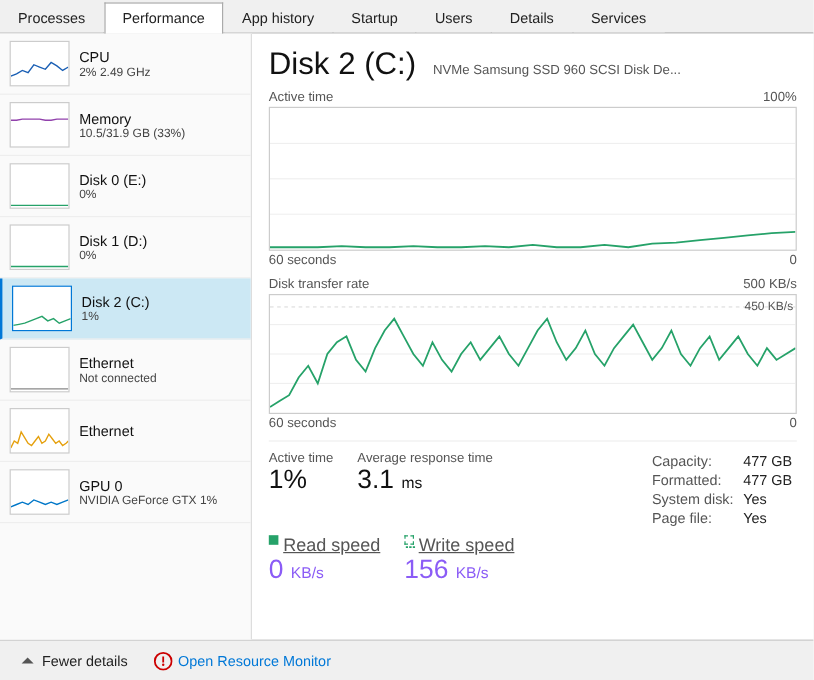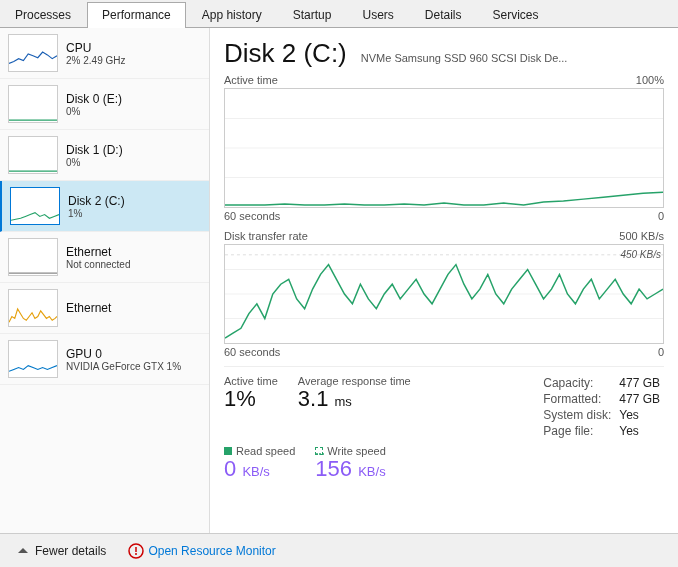--- a/index.html
+++ b/index.html
@@ -43,21 +43,21 @@
     .stat-unit { font-size: 13px; font-weight: 300; }
 
     .stats-right { margin-left: auto; font-size: 12px; }
     .stats-right table { border-collapse: collapse; }
     .stats-right td { padding: 1px 4px; }
     .stats-right td:first-child { color: #555; }
     .stats-right td:last-child { font-weight: 500; }
 
     .speed-row { display: flex; gap: 20px; margin-top: 6px; }
     .speed-block { }
-    .speed-label-row { display: flex; align-items: center; gap: 4px; font-size: 11px; color: #555; }
+    .speed-label-row { display: flex; align-items: flex-start; gap: 4px; font-size: 15px; color: #555; text-decoration: underline; }
     .speed-dot { width: 8px; height: 8px; display: inline-block; }
     .speed-value { font-size: 22px; font-weight: 400; color: #8b5cf6; line-height: 1.1; }
     .speed-unit { font-size: 13px; }
 
     
     .bottom-bar { height: 34px; display: flex; align-items: center; padding: 0 10px; background: #f0f0f0; border-top: 1px solid #ccc; gap: 16px; }
     .bottom-btn { display: flex; align-items: center; gap: 5px; cursor: pointer; font-size: 12px; padding: 3px 6px; }
     .monitor-link { color: #0078d7; text-decoration: none; font-size: 12px; display: flex; align-items: center; gap: 4px; cursor: pointer; }
 
     
@@ -85,20 +85,31 @@
         <svg class="mini-svg" viewBox="0 0 50 38" preserveAspectRatio="none">
           <polyline points="0,30 5,28 10,25 15,27 20,20 25,22 30,24 35,18 40,21 45,25 50,22" fill="none" stroke="#1a5fb4" stroke-width="1.2"></polyline>
         </svg>
       </div>
       <div class="sidebar-info">
         <div class="sidebar-label">CPU</div>
         <div class="sidebar-value">2% 2.49 GHz</div>
       </div>
     </div>
 
+    <div class="sidebar-item">
+      <div class="sidebar-chart">
+        <svg class="mini-svg" viewBox="0 0 50 38" preserveAspectRatio="none">
+          <polyline points="0,15 5,15 10,14 15,14 20,14 25,14 30,15 35,15 40,14 45,14 50,14" fill="none" stroke="#9141ac" stroke-width="1.2"></polyline>
+        </svg>
+      </div>
+      <div class="sidebar-info">
+        <div class="sidebar-label">Memory</div>
+        <div class="sidebar-value">10.5/31.9 GB (33%)</div>
+      </div>
+    </div>
 
     <div class="sidebar-item">
       <div class="sidebar-chart">
         <svg class="mini-svg" viewBox="0 0 50 38" preserveAspectRatio="none">
           <polyline points="0,36 5,36 10,36 15,36 20,36 25,36 30,36 35,36 40,36 45,36 50,36" fill="none" stroke="#26a269" stroke-width="1.2"></polyline>
         </svg>
       </div>
       <div class="sidebar-info">
         <div class="sidebar-label">Disk 0 (E:)</div>
         <div class="sidebar-value">0%</div>
@@ -193,21 +204,21 @@
         <span>60 seconds</span>
         <span>0</span>
       </div>
     </div>
 
     <div class="chart-section">
       <div class="chart-label-row">
         <span>Disk transfer rate</span>
         <span>500 KB/s</span>
       </div>
-      <div class="chart-box" style="height:100px;font-style:italic;">
+      <div class="chart-box" style="height:100px;">
         <svg viewBox="0 0 440 100" preserveAspectRatio="none" width="100%" height="100%">
 
           <line x1="0" y1="25" x2="440" y2="25" stroke="#e0e0e0" stroke-width="0.5"></line>
           <line x1="0" y1="50" x2="440" y2="50" stroke="#e0e0e0" stroke-width="0.5"></line>
           <line x1="0" y1="75" x2="440" y2="75" stroke="#e0e0e0" stroke-width="0.5"></line>
 
           <line x1="0" y1="10" x2="440" y2="10" stroke="#bbb" stroke-width="0.5" stroke-dasharray="3,3"></line>
 
           <polyline points="0,95 8,90 16,85 24,70 32,60 40,75 48,50 56,40 64,35 72,55 80,65 88,45 96,30 104,20 112,35 120,50 128,60 136,40 144,55 152,65 160,50 168,40 176,55 184,45 192,35 200,50 208,60 216,45 224,30 232,20 240,40 248,55 256,45 264,30 272,50 280,60 288,45 296,35 304,25 312,40 320,55 328,45 336,30 344,50 352,60 360,45 368,35 376,55 384,45 392,35 400,50 408,60 416,45 424,55 432,50 440,45" fill="none" stroke="#26a269" stroke-width="1.5"></polyline>
 

